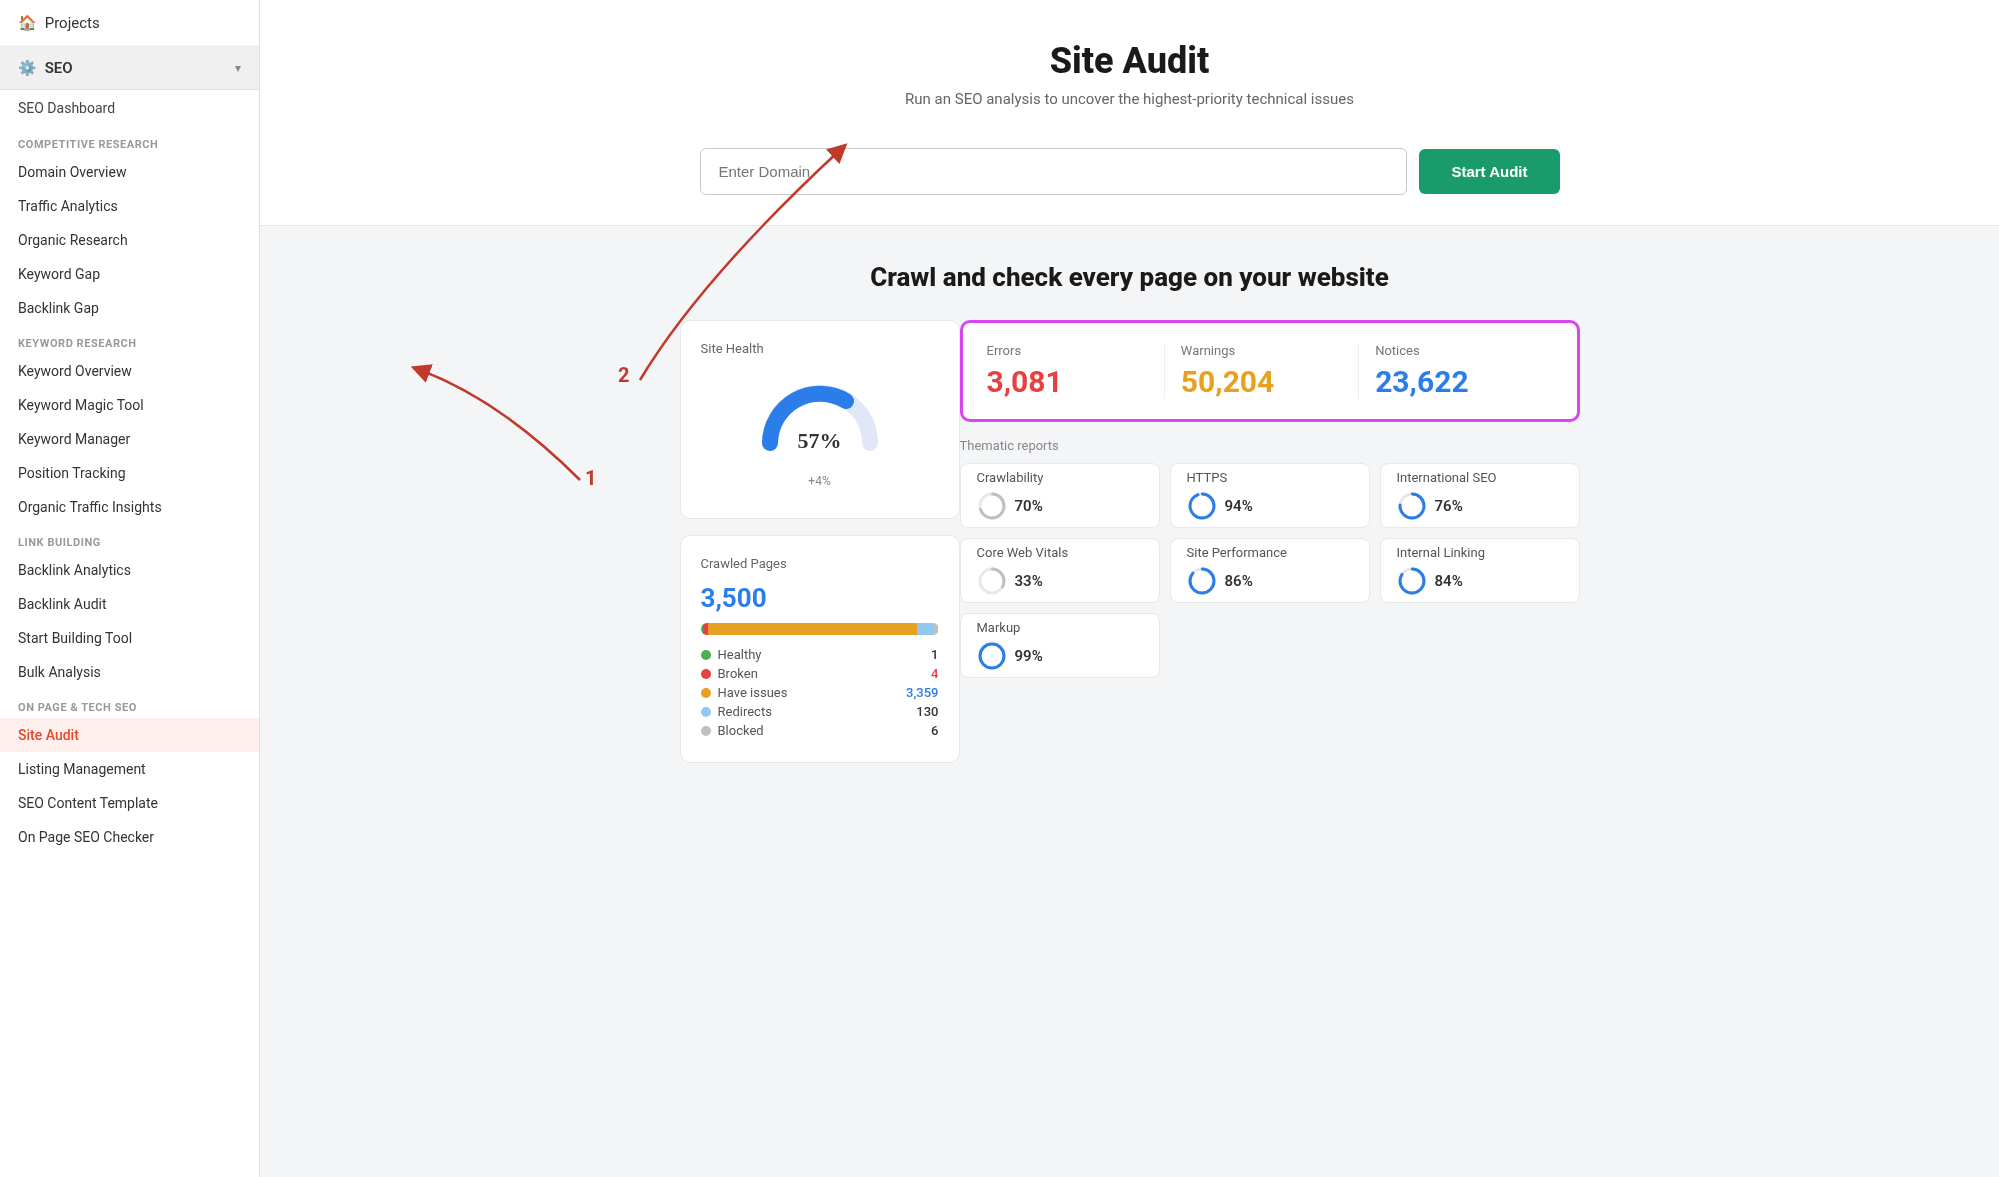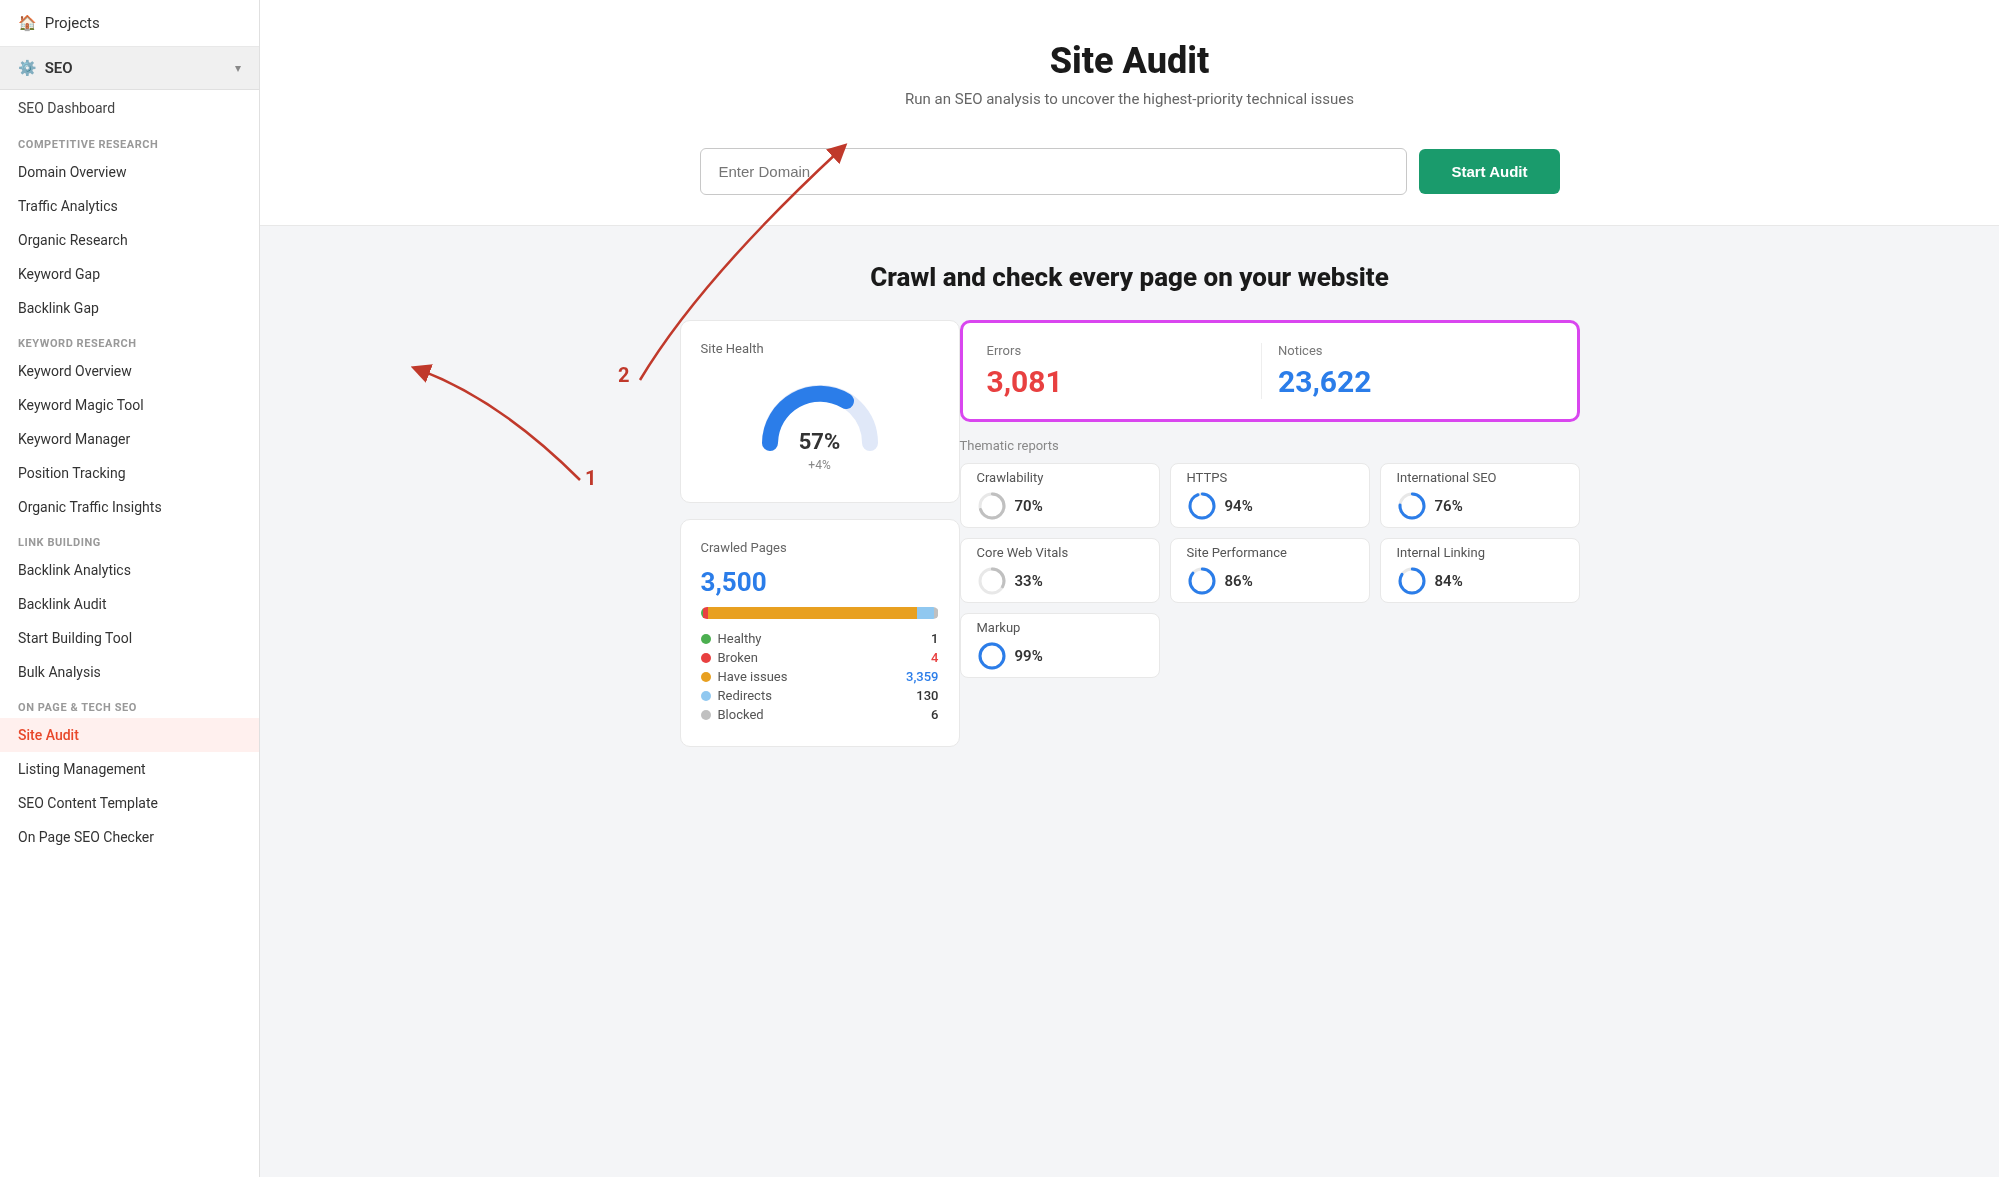--- a/index.html
+++ b/index.html
@@ -184,21 +184,22 @@
       display: flex;
       flex-direction: column;
       align-items: center;
       padding: 10px 0;
     }
     .donut-container {
       position: relative;
       width: 130px;
       height: 80px;
       overflow: hidden;
-      margin-bottom: 0;
+      margin-bottom: 16px;
+      font-family: Liberation Serif, serif;
     }
     .donut-svg {
       width: 130px;
       height: 130px;
       position: absolute;
       top: 0;
       left: 0;
     }
     .donut-center {
       position: absolute;
@@ -514,20 +515,24 @@
         </div>
 
         <div class="right-col">
 
           <div class="errors-card">
             <div class="error-block">
               <span class="error-label">Errors</span>
               <span class="error-num red">3,081</span>
             </div>
             <div class="error-block">
+              <span class="error-label">Warnings</span>
+              <span class="error-num orange">50,204</span>
+            </div>
+            <div class="error-block">
               <span class="error-label">Notices</span>
               <span class="error-num blue">23,622</span>
             </div>
           </div>
 
           <div>
             <div class="thematic-label">Thematic reports</div>
             <div class="thematic-grid" id="thematic-grid">
                 <div class="thematic-card">
                   <div class="thematic-name">Crawlability</div>

